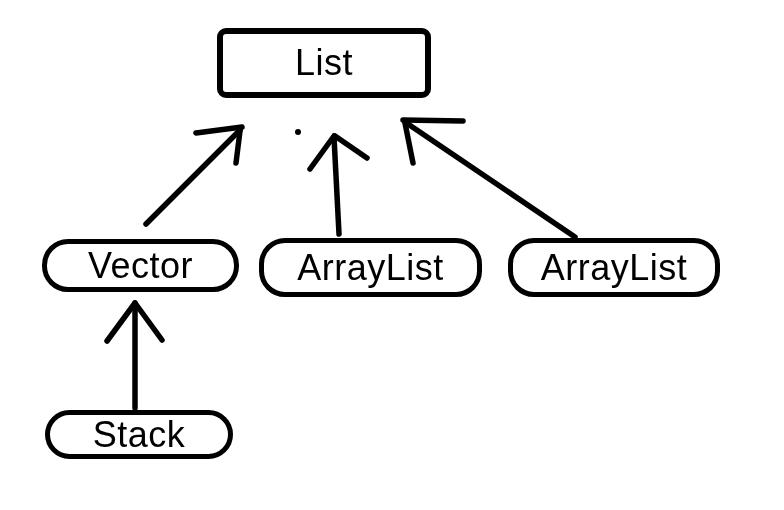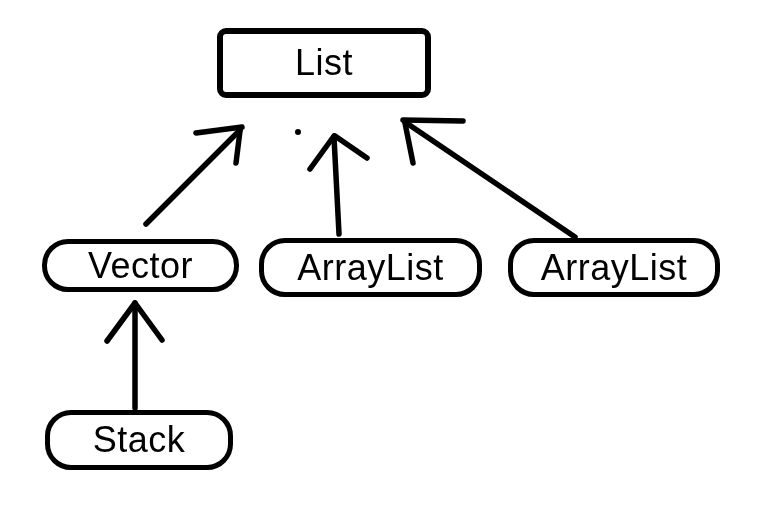--- a/index.html
+++ b/index.html
@@ -39,21 +39,21 @@
     border-radius: 9px;
   }
   .node.rounded {
     border: 5px solid #000000;
     border-radius: 26px;
   }
   .node-list       { left: 217px; top: 28px;  width: 214px; height: 70px; }
   .node-vector     { left: 42px;  top: 239px; width: 197px; height: 53px; }
   .node-arraylist  { left: 259px; top: 238px; width: 223px; height: 59px; }
   .node-linkedlist { left: 508px; top: 238px; width: 212px; height: 59px; }
-  .node-stack      { left: 45px;  top: 410px; width: 188px; height: 60px; }
+  .node-stack      { left: 45px;  top: 410px; width: 188px; height: 49px; }
 </style>
 </head>
 <body>
 
 <div class="canvas">
 
   <svg class="edges-layer" viewBox="0 0 784 510" xmlns="http://www.w3.org/2000/svg">
     <g stroke="#000000" stroke-width="5.5" fill="none" stroke-linecap="round">
 
       <g>

